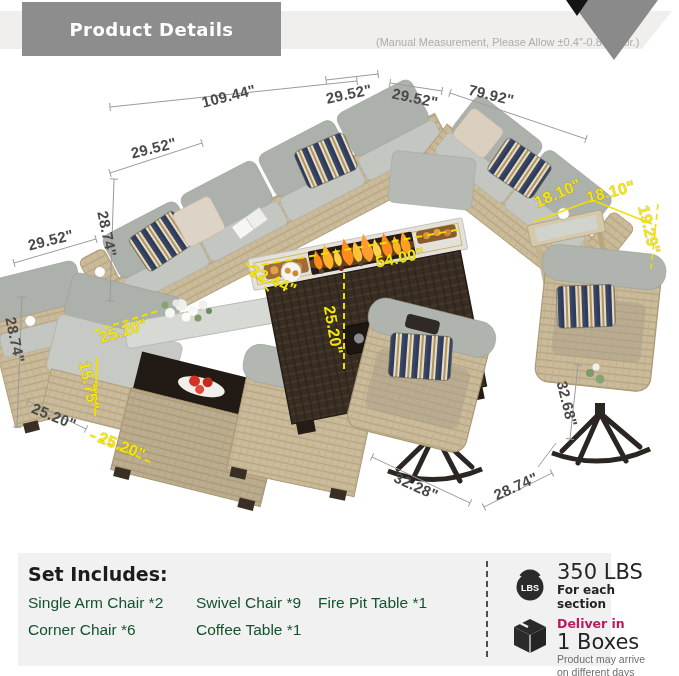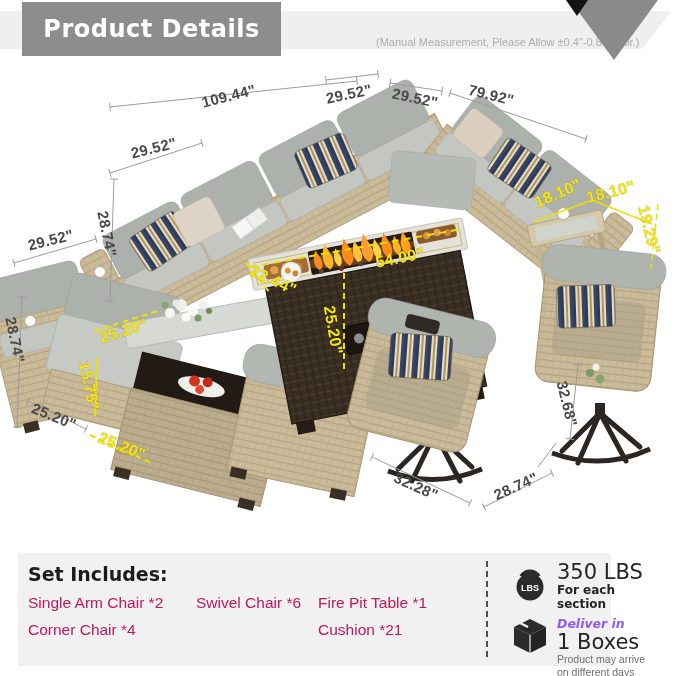--- a/index.html
+++ b/index.html
@@ -4,52 +4,52 @@
 <style>
   html,body{margin:0;padding:0;background:#ffffff;}
   .page{position:relative;width:679px;height:676px;background:#fff;overflow:hidden;
         font-family:"Liberation Sans",sans-serif;}
   
   .band{position:absolute;left:0;top:11px;width:672px;height:38px;background:#f0efee;
         clip-path:polygon(0 0,100% 0,95.5% 100%,0 100%);}
   .title-box{position:absolute;left:22px;top:2px;width:259px;height:54px;background:#8d8d8d;
         display:flex;align-items:center;justify-content:center;}
   .title-box span{color:#fff;font-family:"DejaVu Sans",sans-serif;font-weight:bold;
-        font-size:24px;letter-spacing:.5px;}
+        font-size:18px;letter-spacing:.5px;}
   .note{position:absolute;left:376px;top:36px;font-size:11px;color:#aeadab;white-space:nowrap;}
   .tri-big{position:absolute;left:570px;top:0;width:0;height:0;
         border-left:44px solid transparent;border-right:44px solid transparent;
         border-top:60px solid #8a8a8a;}
   .tri-small{position:absolute;left:566px;top:0;width:0;height:0;
         border-left:11px solid transparent;border-right:11px solid transparent;
         border-top:16px solid #141414;}
   
   .scene{position:absolute;left:0;top:55px;width:679px;height:490px;}
   .scene svg{display:block;}
   .scene text{font-family:"Liberation Sans",sans-serif;}
   .dimd{fill:#4a4a4a;font-size:15px;font-weight:600;letter-spacing:.3px;}
   .dimy{fill:#f4e60b;font-size:16px;font-weight:bold;stroke:rgba(80,65,0,.35);
         stroke-width:.6;paint-order:stroke;letter-spacing:.3px;}
   
   .footer{position:absolute;left:18px;top:553px;width:593px;height:113px;background:#f1f1f1;}
   .inc-head{position:absolute;left:10px;top:10px;font-family:"DejaVu Sans",sans-serif;
         font-weight:bold;font-size:19px;color:#1c1c1c;}
   .inc-col{position:absolute;top:36px;margin:0;padding:0;list-style:none;}
-  .inc-col li{font-size:15.5px;color:#be185d;line-height:27px;white-space:nowrap;}
+  .inc-col li{font-size:15.5px;color:#14532d;line-height:27px;white-space:nowrap;}
   .col1{left:10px;} .col2{left:178px;} .col3{left:300px;}
   .divider{position:absolute;left:468px;top:8px;height:96px;border-left:2px dashed #4f4f4f;}
   .ship{position:absolute;left:494px;top:8px;width:148px;}
   .ship-row{display:flex;align-items:flex-start;margin-bottom:6px;}
   .ship-row svg{flex:0 0 auto;margin-right:9px;}
   .ship-big{font-family:"DejaVu Sans",sans-serif;font-weight:normal;font-size:21px;
         color:#242424;line-height:22px;white-space:nowrap;}
   .ship-sub{font-family:"DejaVu Sans",sans-serif;font-weight:bold;font-size:12px;
         color:#242424;line-height:14px;}
   .ship-pre{font-family:"DejaVu Sans",sans-serif;font-weight:bold;font-size:12.5px;
-        color:#8b5cf6;line-height:14px;font-style:italic;}
+        color:#be185d;line-height:14px;}
   .ship-note{font-size:10.5px;color:#6e6e6e;line-height:13px;}
 </style>
 </head>
 <body>
 
 <div class="page">
 
   <div class="band"></div>
   <div class="title-box">
     <span>Product Details</span>
@@ -312,28 +312,28 @@
     <text class="dimy" x="84" y="332" text-anchor="middle" transform="rotate(78 84 332)">15.75"</text>
     <text class="dimy" x="120" y="396" text-anchor="middle" transform="rotate(22 120 396)">25.20"</text>
     <text class="dimy" x="125" y="281" text-anchor="middle" transform="rotate(-17 125 281)">25.20"</text>
   </svg>
   </div>
 
   <div class="footer">
     <div class="inc-head">Set Includes:</div>
     <ul class="inc-col col1">
       <li>Single Arm Chair *2</li>
-      <li>Corner Chair *4</li>
+      <li>Corner Chair *6</li>
     </ul>
     <ul class="inc-col col2">
-      <li>Swivel Chair *6</li>
+      <li>Swivel Chair *9</li>
+      <li>Coffee Table *1</li>
     </ul>
     <ul class="inc-col col3">
       <li>Fire Pit Table *1</li>
-      <li>Cushion *21</li>
     </ul>
     <div class="divider"></div>
     <div class="ship">
       <div class="ship-row">
         <svg width="36" height="42" viewBox="0 0 36 42">
           <path d="M10,16 A10,11 0 0 1 26,16" fill="none" stroke="#2b2b2b" stroke-width="6"></path>
           <circle cx="18" cy="26" r="13.5" fill="#2b2b2b"></circle>
           <text x="18" y="30" text-anchor="middle" font-size="9" font-weight="bold" fill="#ffffff" font-family="Liberation Sans, sans-serif">LBS</text>
         </svg>
         <div>

